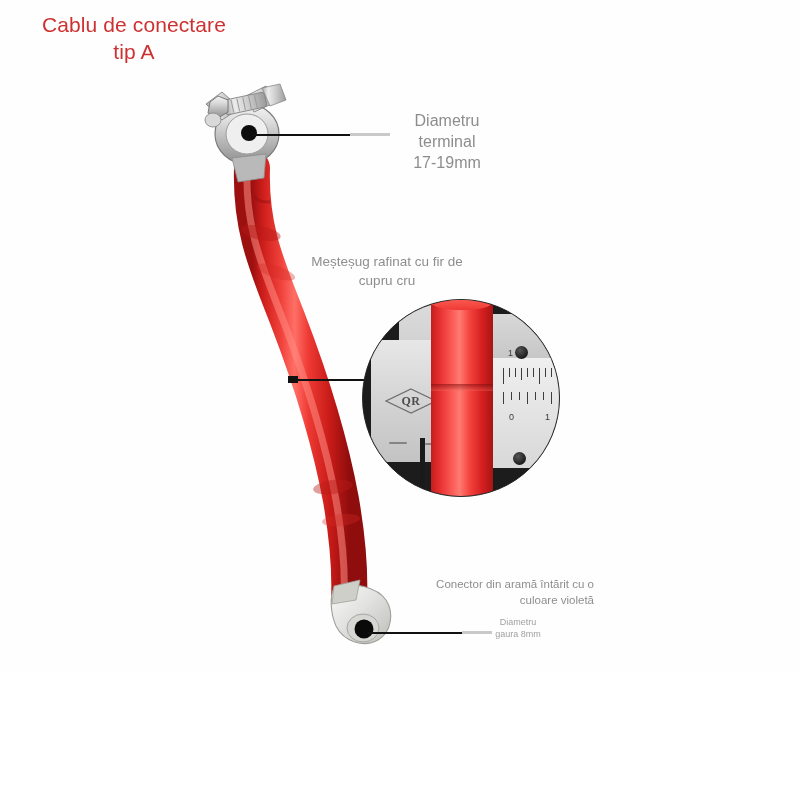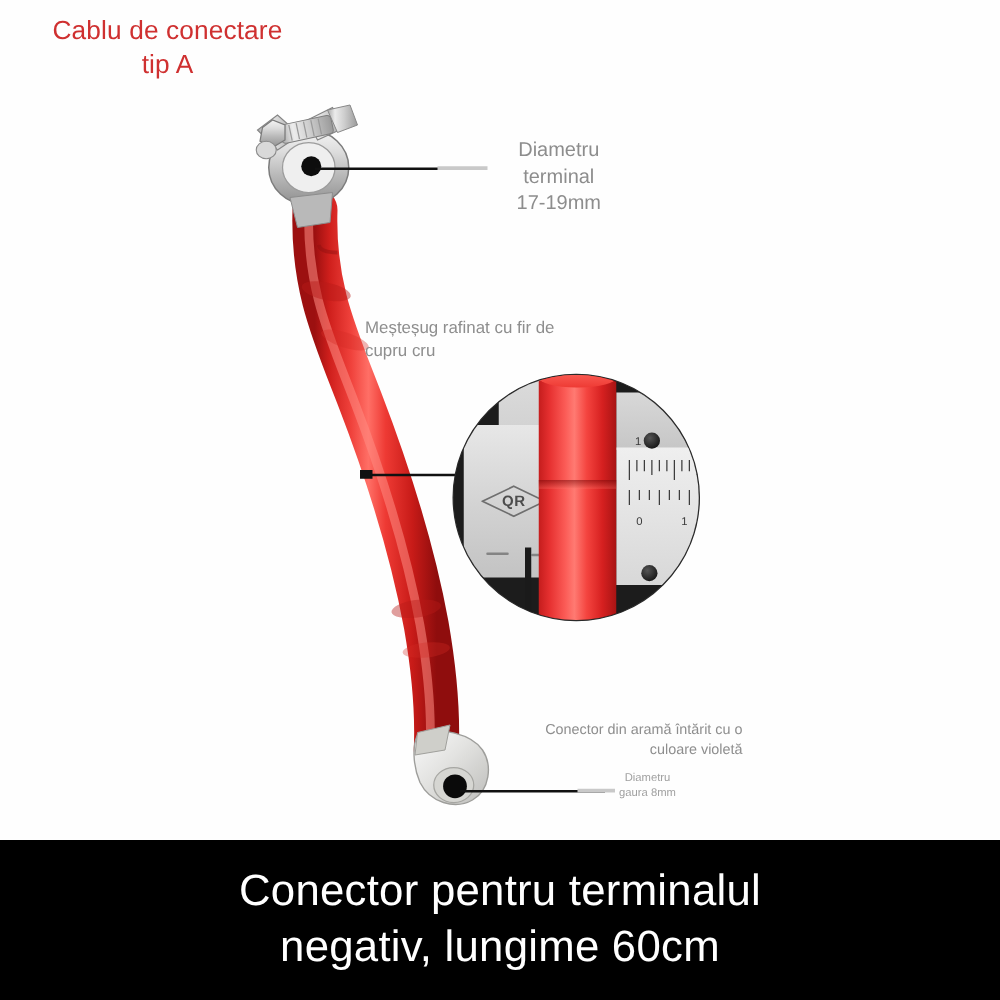--- a/index.html
+++ b/index.html
@@ -70,20 +70,21 @@
     line-height: 1.32;
     text-align: center;
     color: #8d8d8d;
   }
   #annot-craft {
     left: 292px;
     top: 253px;
     width: 190px;
     font-size: 13.5px;
     line-height: 1.4;
+    text-align: center;
   }
   #annot-copper-lug {
     left: 398px;
     top: 576px;
     width: 196px;
     font-size: 11.5px;
     line-height: 1.42;
     text-align: right;
   }
   #annot-hole-dia {
@@ -197,21 +198,21 @@
     height: 26px;
     display: flex;
     align-items: center;
     justify-content: center;
     color: #4c4c4c;
     font-size: 12px;
     font-weight: 600;
     letter-spacing: 0.4px;
   }
   #mag-qr svg { position: absolute; left: 0; top: 0; }
-  #mag-qr span { position: relative; z-index: 2; }
+  #mag-qr span { position: relative; z-index: 2; font-family: Liberation Serif, serif; }
 
   .mag-tick {
     position: absolute;
     background: #3d3d3d;
     width: 1.2px;
   }
   .mag-numlabel {
     position: absolute;
     color: #3a3a3a;
     font-size: 9px;
@@ -449,18 +450,14 @@
 
         <div id="mag-dark-strip"></div>
         <div id="mag-cable"></div>
         <div id="mag-cable-seam"></div>
         <div id="mag-cable-top-lip"></div>
       </div>
     </div>
 
   </div>
 
-  <div id="caption-banner">
-    <div id="caption-text">Conector pentru terminalul
-negativ, lungime 60cm</div>
-  </div>
 
 </div>
 
 </body></html>

